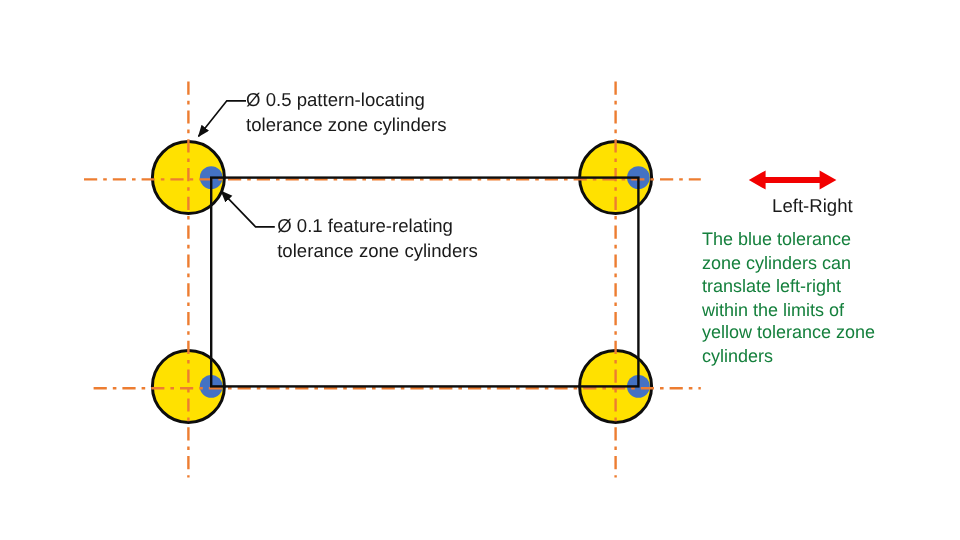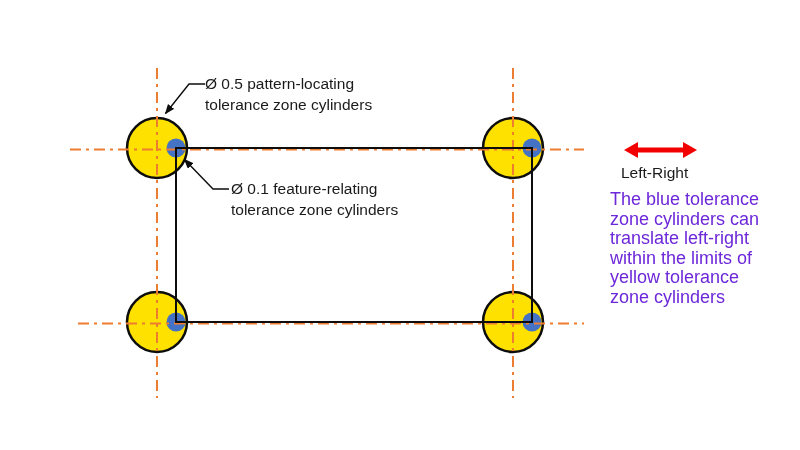--- a/index.html
+++ b/index.html
@@ -32,36 +32,36 @@
     top: 73px;
     width: 192px;
   }
   .callout-feature {
     left: 231px;
     top: 178px;
     width: 192px;
   }
   .arrow-label {
     position: absolute;
-    left: 621px;
+    left: 635px;
     top: 163px;
     width: 84px;
-    text-align: left;
+    text-align: center;
     font-size: 15.5px;
     line-height: 19px;
     color: #1a1a1a;
   }
   .note-text {
     position: absolute;
-    left: 610px;
+    left: 585px;
     top: 190px;
     width: 158px;
-    font-size: 18px;
+    font-size: 15px;
     line-height: 19.5px;
-    color: #6d28d9;
+    color: #15803d;
   }
 </style>
 </head>
 <body>
 
 <div id="canvas">
 
   <svg id="diagram-svg" width="800" height="450" viewBox="0 0 800 450">
     <defs>
       <marker id="arrowhead" markerUnits="userSpaceOnUse" markerWidth="12" markerHeight="9" refX="9" refY="4" orient="auto">

